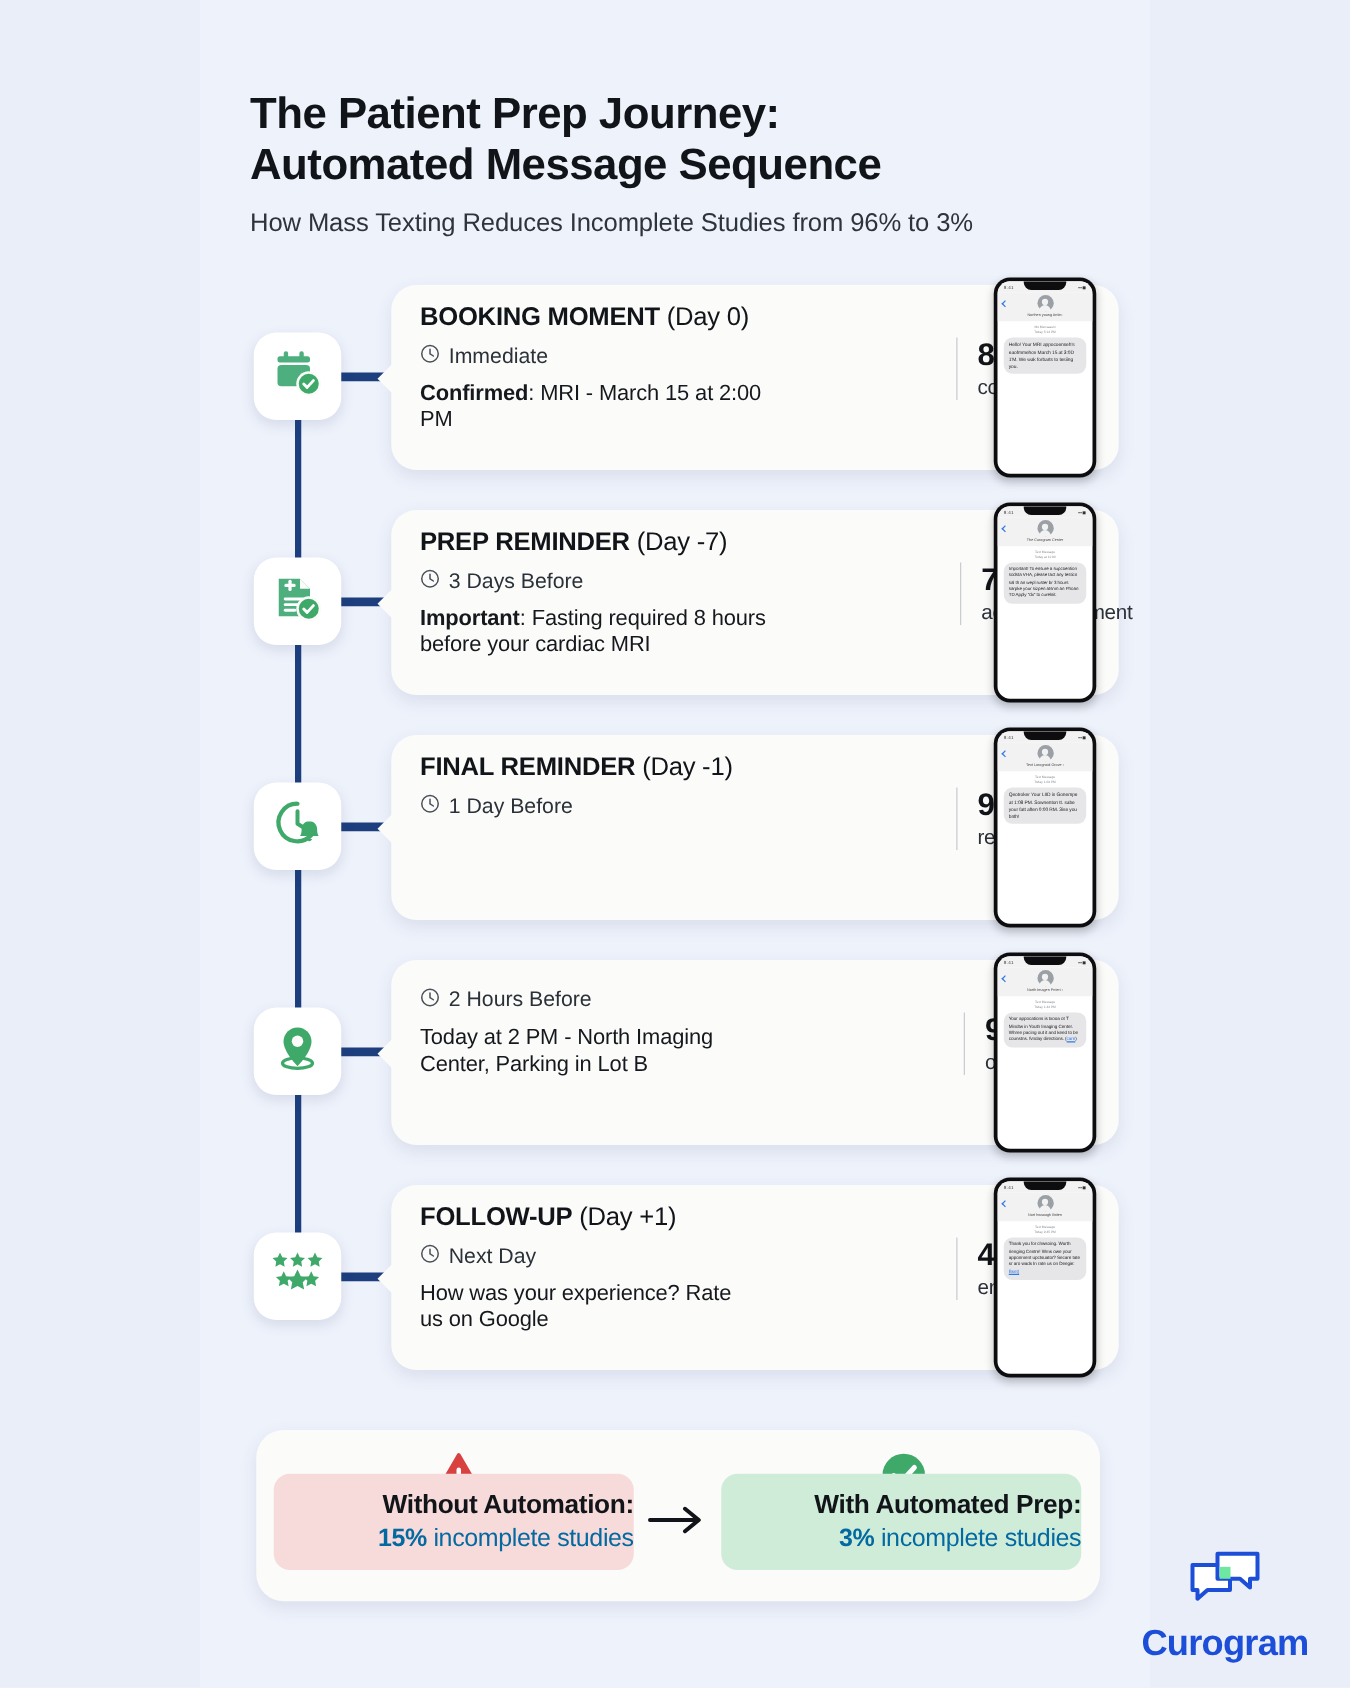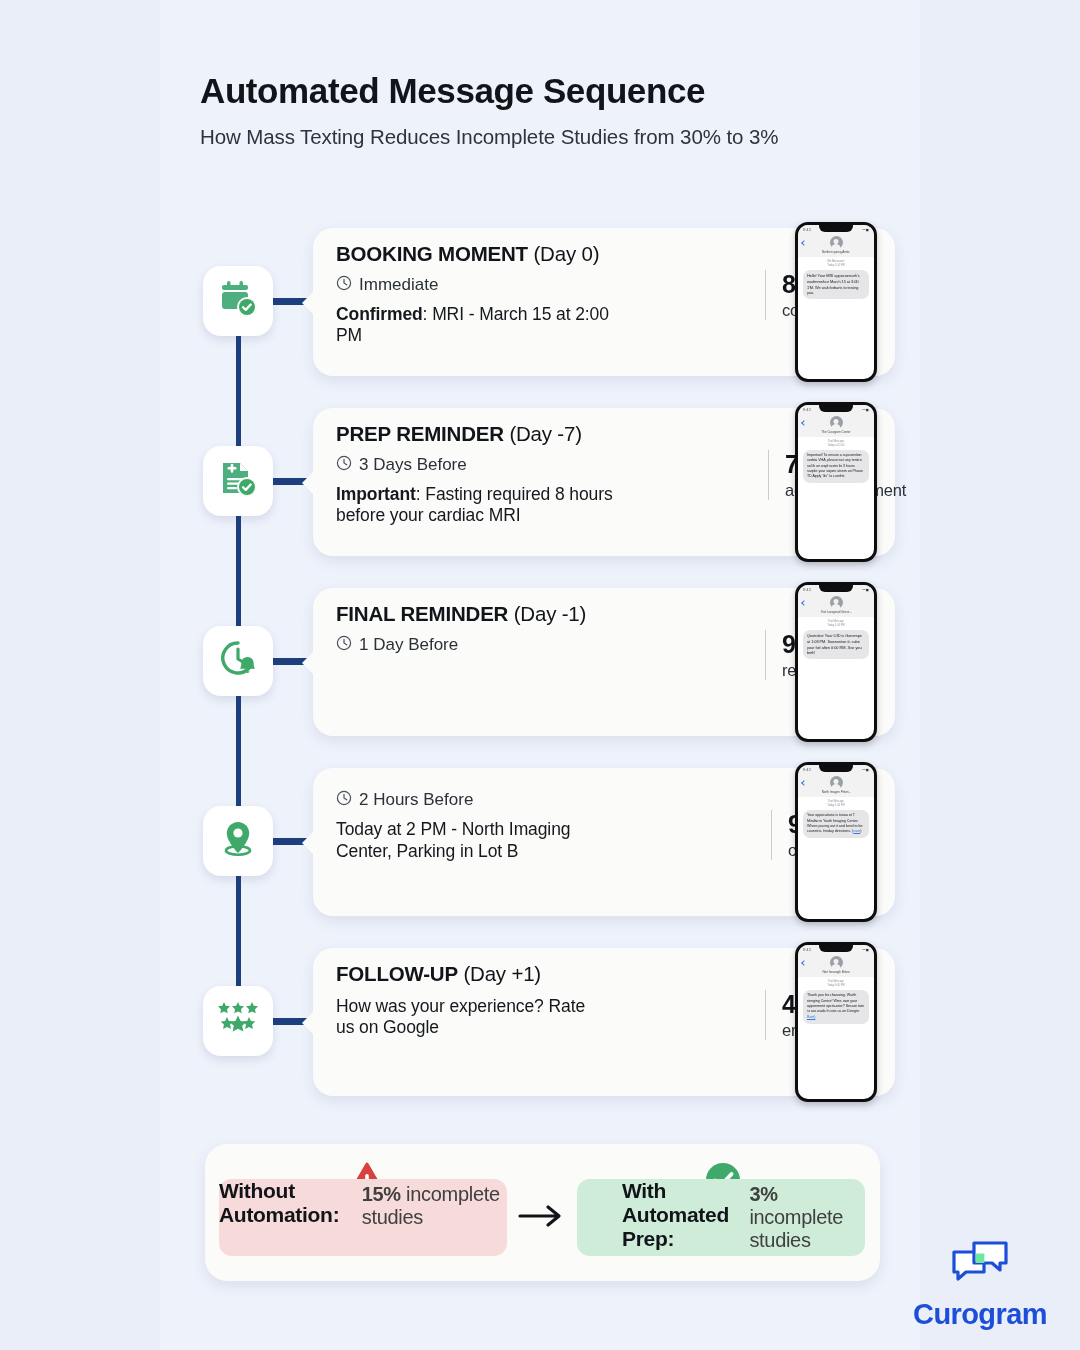--- a/index.html
+++ b/index.html
@@ -130,26 +130,26 @@
   .p-link{ color:#2f7ae5; text-decoration:underline; }
 
   
   .compare{
     position:absolute; left:205px; top:1144px; width:675px; height:137px;
     background:#fbfbfa; border-radius:22px;
     box-shadow:0 5px 14px rgba(40,60,110,.10);
   }
   .cmp-box{
     position:absolute; top:35px; width:288px; height:77px; border-radius:13px;
-    display:flex; align-items:flex-start; justify-content:center;
+    display:flex; flex-direction:column; align-items:flex-end; justify-content:center;
   }
   .cmp-bad{ left:14px; background:#f7dada; }
   .cmp-good{ left:372px; background:#cfecd9;padding-left:45px; }
   .cmp-head{ font-size:21px; font-weight:bold; color:#111418; letter-spacing:-0.3px;}
-  .cmp-sub{ font-size:20px; color:#404040; margin-top:4px; letter-spacing:-0.3px;}
+  .cmp-sub{ font-size:20px; color:#0369a1; margin-top:4px; letter-spacing:-0.3px;}
   .cmp-sub b{ font-weight:bold; }
   .badge{
     position:absolute; top:16px; width:40px; height:40px;
     display:flex; align-items:center; justify-content:center;
   }
   .badge-bad{ left:142px; }
   .badge-good{ left:498px; }
   .arrow{
     position:absolute; left:312px; top:57px; width:48px; height:30px;
     display:flex; align-items:center; justify-content:center;
@@ -168,23 +168,24 @@
 </style>
 </head>
 <body>
 
 <div class="wrap">
 
   <div class="inner-panel"></div>
 
   <div class="header">
     <div class="title">
+      <div>The Patient Prep Journey:</div>
       <div>Automated Message Sequence</div>
     </div>
-    <div class="subtitle">How Mass Texting Reduces Incomplete Studies from 30% to 3%</div>
+    <div class="subtitle">How Mass Texting Reduces Incomplete Studies from 96% to 3%</div>
   </div>
 
   <div class="timeline-line"></div>
 
   <div class="connector" style="top:298px"></div>
   <div class="node" style="top:266px">
     <span>
       <svg width="44" height="44" viewBox="0 0 44 44">
         <rect x="6" y="8" width="26" height="5" rx="2" fill="#4caf7d"></rect>
         <rect x="11" y="4" width="3.5" height="7" rx="1.7" fill="#4caf7d"></rect>
@@ -420,20 +421,29 @@
       </svg>
     </span>
   </div>
   <div class="card" style="top:948px">
     <div class="card-notch"></div>
     <div class="card-body">
       <div class="card-title">
         <b>FOLLOW-UP</b>
         <span>(Day +1)</span>
       </div>
+      <div class="timing">
+        <span>
+          <svg class="clock-ic" width="16" height="16" viewBox="0 0 16 16">
+            <circle cx="8" cy="8" r="6.6" fill="none" stroke="#4a5059" stroke-width="1.2"></circle>
+            <path d="M8 4.3V8l2.7 1.8" stroke="#4a5059" stroke-width="1.2" fill="none" stroke-linecap="round"></path>
+          </svg>
+        </span>
+        <span>Next Day</span>
+      </div>
       <div class="msg" style="max-width:272px">
         <b></b><span>How was your experience? Rate us on Google</span>
       </div>
     </div>
     <div class="stat">
       <div class="stat-num">40%</div>
       <div class="stat-lbl">engagement</div>
     </div>
     <div class="phone">
       <div class="phone-screen">

